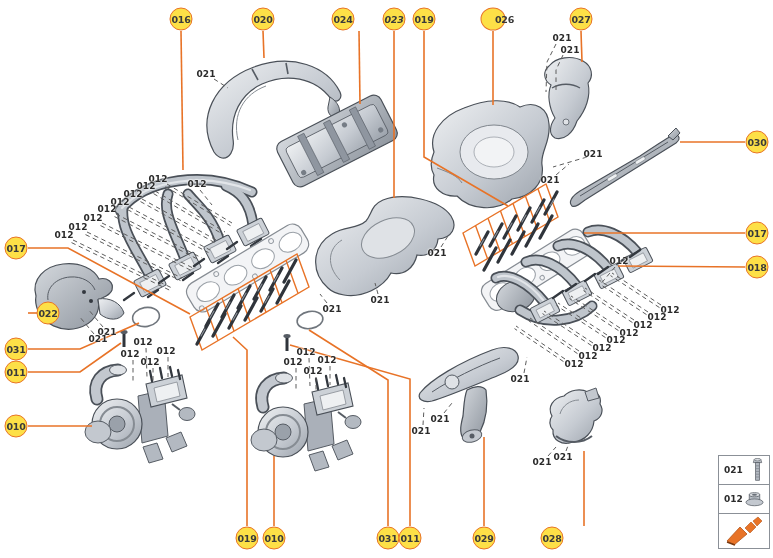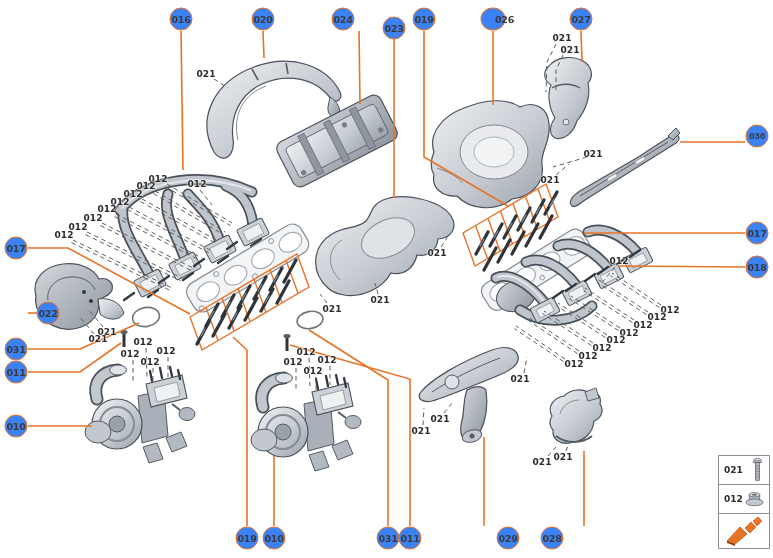--- a/index.html
+++ b/index.html
@@ -1,20 +1,20 @@
 <!DOCTYPE html>
 <html><head>
 <meta charset="utf-8">
 <style>
   html,body{margin:0;padding:0;background:#fff;}
   .stage{position:relative;width:773px;height:558px;background:#fff;overflow:hidden;
          font-family:"DejaVu Sans","Liberation Sans",sans-serif;}
   .stage svg.art{position:absolute;left:0;top:0;}
   .callout{position:absolute;width:23px;height:23px;transform:translate(-50%,-50%);
-           border:1.7px solid #E87327;border-radius:50%;background:#3b82f6;
+           border:1.7px solid #E87327;border-radius:50%;background:#fde047;
            box-sizing:border-box;display:flex;align-items:center;justify-content:center;
            font-weight:bold;font-size:9.5px;color:#3a3a3a;letter-spacing:-0.3px;z-index:6;cursor:pointer;}
   .plabel{position:absolute;transform:translate(-50%,-50%);font-weight:bold;font-size:9px;
           color:#2b2b2b;z-index:5;white-space:nowrap;
           text-shadow:0 0 2px #fff,0 0 2px #fff;cursor:pointer;}
   .legend{position:absolute;left:718px;top:455px;width:52px;height:94px;background:#fff;
           border:1px solid #8b9097;box-sizing:border-box;z-index:6;display:flex;flex-direction:column;}
   .legend-row{flex:0 0 29px;border-bottom:1px solid #8b9097;display:flex;align-items:center;
           justify-content:space-between;padding:0 5px;box-sizing:border-box;}
   .legend-row span{font-weight:bold;font-size:9px;color:#2b2b2b;}
@@ -366,37 +366,37 @@
       <polygon points="21,12 27,6 32,11 26,17" fill="#E87327" stroke="#b4551a" stroke-width="0.6"></polygon>
       <polygon points="29,5 34,1 38,5 33,10" fill="#E87327" stroke="#b4551a" stroke-width="0.6"></polygon>
       <path d="M3,26 L11,29" stroke="#7a3a10" stroke-width="1.4"></path>
     </svg>
   </div>
 </div>
 
 <div class="callout" style="left: 181px; top: 19px;">016</div>
     <div class="callout" style="left: 263px; top: 19px;">020</div>
     <div class="callout" style="left: 343px; top: 19px;">024</div>
-    <div class="callout" style="left: 394px; top: 28px;">023</div>
+    <div class="callout" style="left: 394px; top: 19px; font-style: italic;">023</div>
     <div class="callout" style="left: 424px; top: 19px;">019</div>
     <div class="callout" style="left: 493px; top: 19px; padding-left: 23px;">026</div>
     <div class="callout" style="left: 581px; top: 19px;">027</div>
-    <div class="callout" style="left: 757px; top: 136px; font-family: Liberation Mono, monospace;">030</div>
+    <div class="callout" style="left: 757px; top: 142px;">030</div>
     <div class="callout" style="left: 757px; top: 233px;">017</div>
     <div class="callout" style="left: 757px; top: 267px;">018</div>
     <div class="callout" style="left: 16px; top: 248px;">017</div>
     <div class="callout" style="left: 16px; top: 313px; margin-left: 32px;">022</div>
     <div class="callout" style="left: 16px; top: 349px;">031</div>
     <div class="callout" style="left: 16px; top: 372px;">011</div>
     <div class="callout" style="left: 16px; top: 426px;">010</div>
     <div class="callout" style="left: 247px; top: 538px;">019</div>
     <div class="callout" style="left: 274px; top: 538px;">010</div>
     <div class="callout" style="left: 388px; top: 538px;">031</div>
     <div class="callout" style="left: 410px; top: 538px;">011</div>
-    <div class="callout" style="left: 484px; top: 538px; margin-left: 24px;">029</div>
+    <div class="callout" style="left: 484px; top: 538px;">029</div>
     <div class="callout" style="left: 552px; top: 538px;">028</div>
     <div class="plabel" style="left: 158px; top: 179px;">012</div>
     <div class="plabel" style="left: 146px; top: 186px;">012</div>
     <div class="plabel" style="left: 133px; top: 194px;">012</div>
     <div class="plabel" style="left: 120px; top: 202px;">012</div>
     <div class="plabel" style="left: 107px; top: 209px;">012</div>
     <div class="plabel" style="left: 93px; top: 218px;">012</div>
     <div class="plabel" style="left: 78px; top: 227px;">012</div>
     <div class="plabel" style="left: 64px; top: 235px;">012</div>
     <div class="plabel" style="left: 197px; top: 184px;">012</div>

